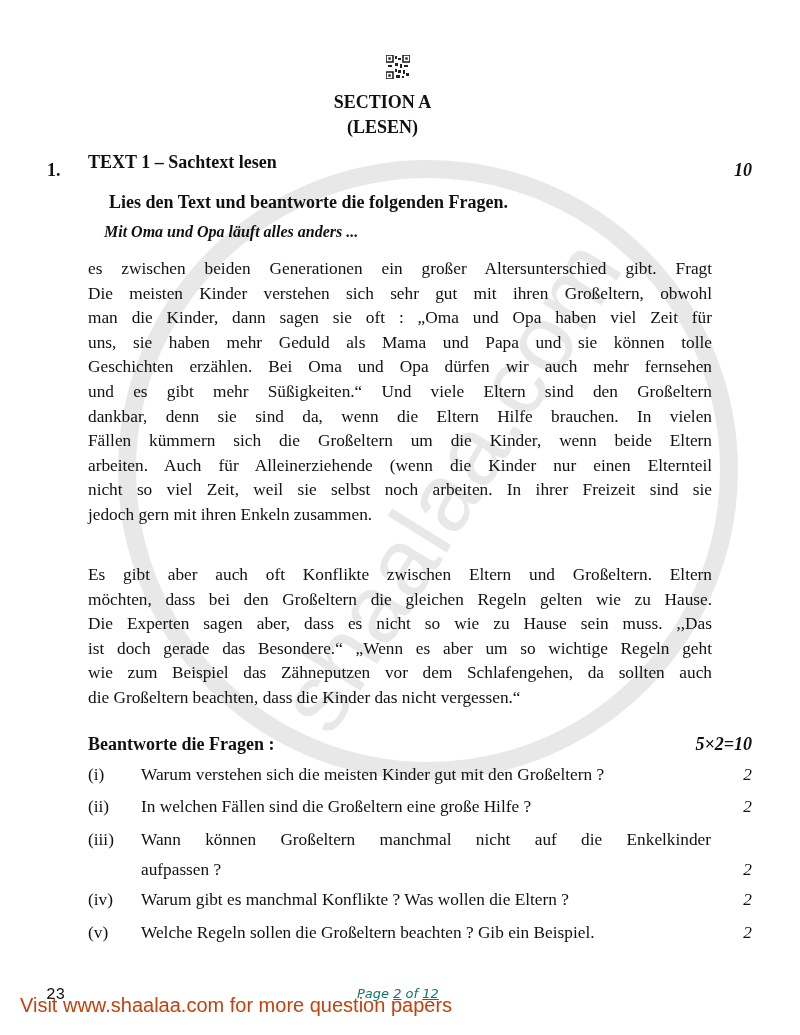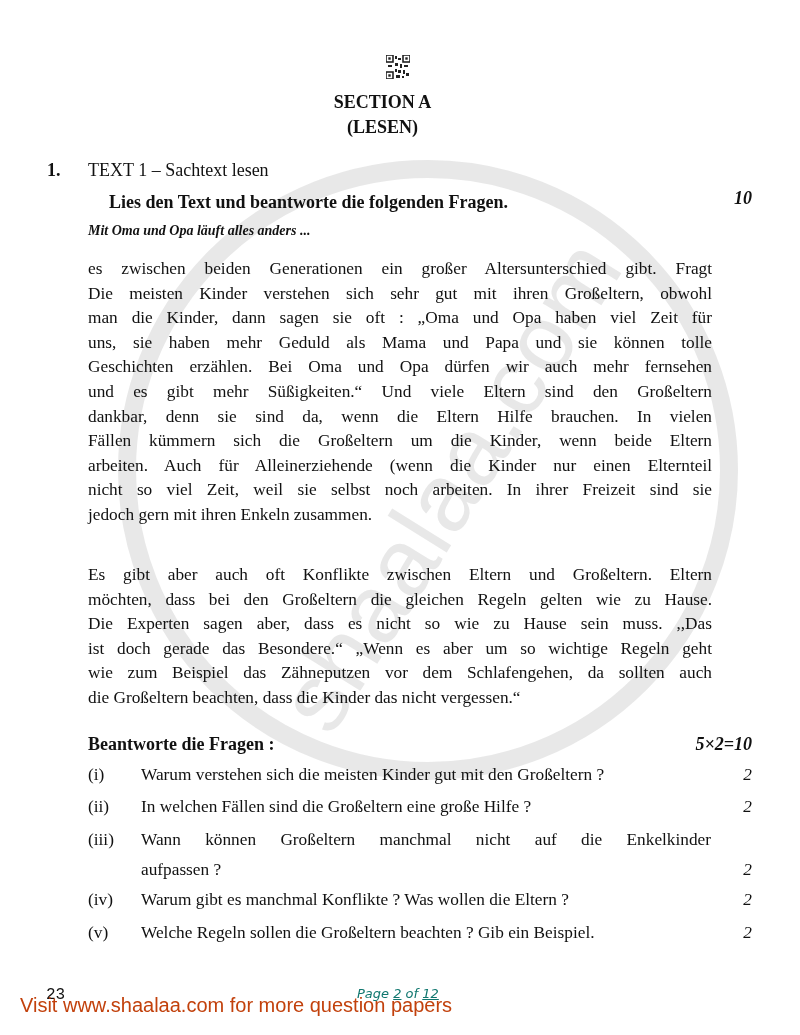--- a/index.html
+++ b/index.html
@@ -25,34 +25,34 @@
     }
     .section-title {
       position: absolute; left: 0; width: 765px; text-align: center;
       font-family: "Liberation Serif", serif; font-weight: bold; font-size: 18px; z-index: 1;
     }
     .q-num {
       position: absolute; left: 47px; top: 160px;
       font-family: "Liberation Serif", serif; font-weight: bold; font-size: 18px; z-index: 1;
     }
     .q-title {
-      position: absolute; left: 88px; top: 160px;
-      font-family: "Liberation Serif", serif; font-weight: normal; font-size: 18px; z-index: 1;
+      position: absolute; left: 88px; top: 152px;
+      font-family: "Liberation Serif", serif; font-weight: bold; font-size: 18px; z-index: 1;
     }
     .q-marks {
       position: absolute; right: 48px; top: 160px;
-      font-family: "Liberation Serif", serif; font-weight: bold; font-style: italic; font-size: 18px; z-index: 1; margin-top: 28px;
+      font-family: "Liberation Serif", serif; font-weight: bold; font-style: italic; font-size: 18px; z-index: 1;
     }
     .instruction {
       position: absolute; left: 88px; top: 192px;
       font-family: "Liberation Serif", serif; font-weight: bold; font-size: 18px; z-index: 1; margin-left: 21px;
     }
     .subtitle {
-      position: absolute; left: 88px; top: 223px;
-      font-family: "Liberation Serif", serif; font-weight: bold; font-style: italic; font-size: 14px; z-index: 1;
+      position: absolute; left: 104px; top: 223px;
+      font-family: "Liberation Serif", serif; font-weight: bold; font-style: italic; font-size: 16px; z-index: 1;
     }
     .para {
       position: absolute; left: 88px; width: 624px;
       font-family: "Liberation Serif", serif; font-size: 17.3px; line-height: 24.6px;
       text-align: justify; z-index: 1; margin: 0;
     }
     .para .ln { display: block; text-align: justify; text-align-last: justify; white-space: nowrap; }
     .para .ln.last { text-align-last: left; }
     .answer-head {
       position: absolute; left: 88px; top: 734px;

